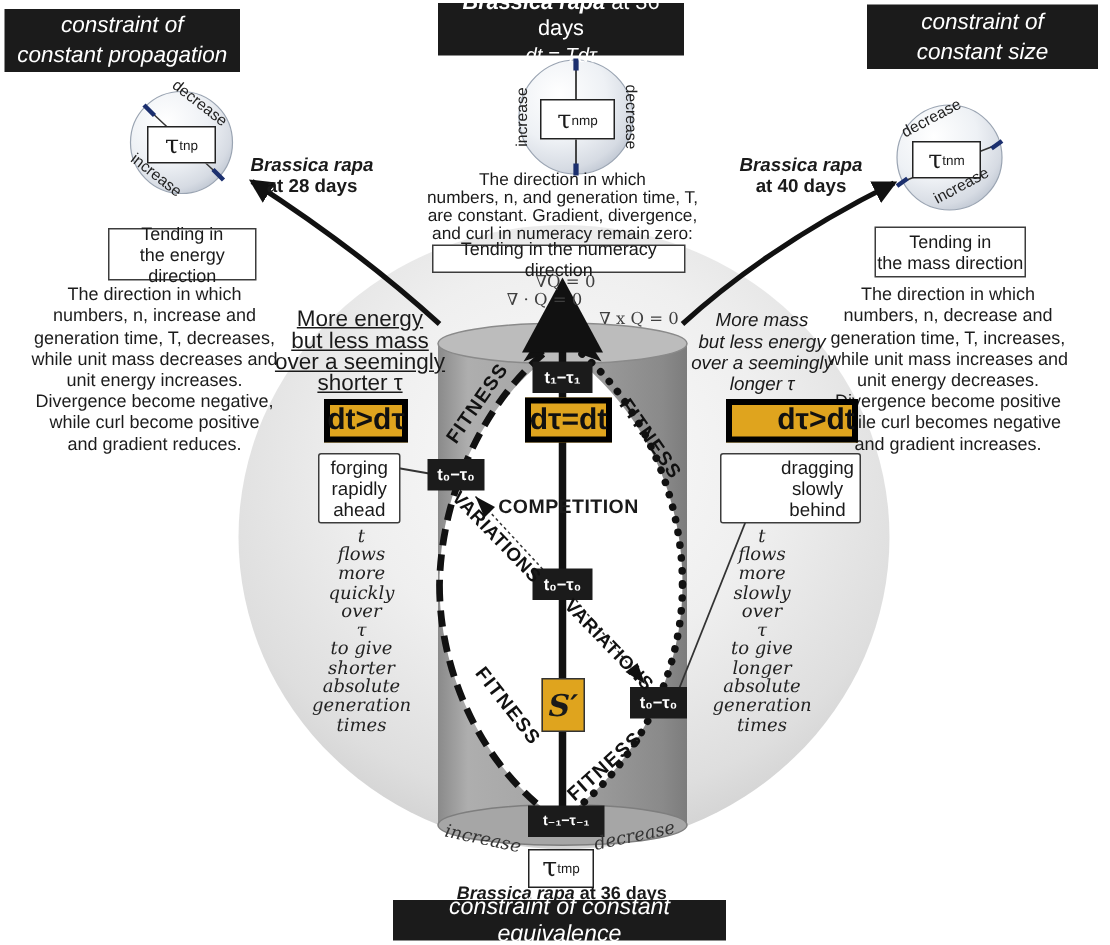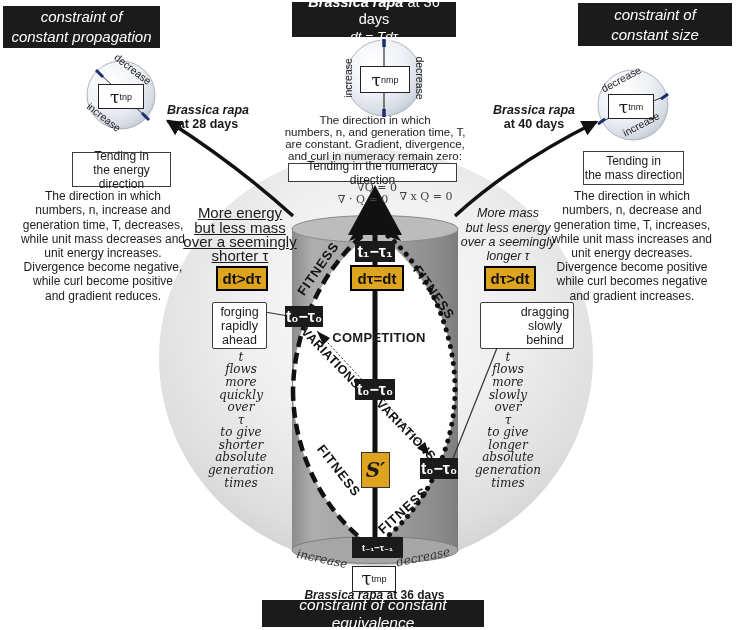--- a/index.html
+++ b/index.html
@@ -2,22 +2,22 @@
 <html><head>
 <meta charset="utf-8">
 <style>
   html,body{margin:0;padding:0;background:#fff;}
   #fig{position:relative;width:740px;height:630px;background:#fff;overflow:hidden;
        font-family:"Liberation Sans","DejaVu Sans",sans-serif;color:#1a1a1a;}
   .abs{position:absolute;}
   .ctr{display:flex;align-items:center;justify-content:center;text-align:center;}
   .pre{white-space:pre-line;}
   .banner{background:#1b1b1b;color:#fff;font-style:italic;}
-  .tbox{background:#1b1b1b;color:#fff;font-weight:bold;font-size:16px;line-height:10px;}
-  .gold{background:#DFA41E;border:2px solid #000000;font-weight:bold;font-size:15px;color:#111;}
+  .tbox{background:#1b1b1b;color:#fff;font-weight:bold;font-size:11px;line-height:10px;}
+  .gold{background:#DFA41E;border:4px solid #000000;font-weight:bold;font-size:20px;color:#111;}
   .wbox{background:#fff;border:1.5px solid #3c3c3c;border-radius:2px;}
   .hbox{background:#fff;border:1.7px solid #3c3c3c;}
   .taubox{background:#fff;border:1.5px solid #222;font-family:"DejaVu Serif",serif;}
   .taubox .tg{font-size:17px;line-height:14px;}
   .taubox sub{font-size:9px;font-family:"Liberation Sans",sans-serif;text-align:center;}
   .sphlab{font-size:10.5px;color:#222;}
   .fit{font-weight:bold;font-size:13px;letter-spacing:1px;color:#111;}
   .varl{font-weight:bold;font-size:12.5px;letter-spacing:.4px;color:#111;}
   .serifit{font-family:"DejaVu Serif",serif;font-style:italic;color:#222;}
   .eq{font-family:"DejaVu Serif",serif;font-size:11px;color:#3f3f3f;}
@@ -138,21 +138,21 @@
     <div>at 40 days</div>
   </div>
 
   <div class="abs ctr pre" style="left:278px;top:115px;width:194px;height:48px;font-size:11.5px;line-height:11.8px;">The direction in which
 numbers, n, and generation time, T,
 are constant. Gradient, divergence,
 and curl in numeracy remain zero:</div>
   <div class="abs ctr hbox" style="left:288px;top:163px;width:167px;height:17px;font-size:12px;">Tending in the numeracy direction</div>
   <div class="abs ctr eq" style="left:349px;top:181px;width:56px;height:12px;">∇Q = 0</div>
   <div class="abs ctr eq" style="left:331px;top:193px;width:64px;height:12px;">∇ · Q = 0</div>
-  <div class="abs ctr eq" style="left:396px;top:190px;width:60px;height:12px;">∇ x Q = 0</div>
+  <div class="abs ctr eq" style="left:396px;top:206px;width:60px;height:12px;">∇ x Q = 0</div>
 
   <div class="abs ctr hbox pre" style="left:72px;top:152px;width:97px;height:33px;font-size:12px;line-height:14px;">Tending in
 the energy direction</div>
   <div class="abs ctr pre bodytxt" style="left:8px;top:188px;width:190px;height:116px;">The direction in which
 numbers, n, increase and
 generation time, T, decreases,
 while unit mass decreases and
 unit energy increases.
 Divergence become negative,
 while curl become positive
@@ -186,21 +186,21 @@
 to give
 shorter
 absolute
 generation
 times</div>
 
   <div class="abs ctr pre" style="left:450px;top:206px;width:116px;height:58px;font-size:12.5px;line-height:14.4px;font-style:italic;">More mass
 but less energy
 over a seemingly
 longer τ</div>
-  <div class="abs ctr gold" style="left:484px;top:266px;width:48px;height:21px;">dτ&gt;dt</div>
+  <div class="abs ctr gold" style="left:484px;top:266px;width:48px;height:21px;padding-left:32px;">dτ&gt;dt</div>
   <div class="abs ctr wbox pre" style="left:480px;top:302px;width:56px;height:45px;font-size:12.5px;line-height:14px;padding-left:36px;">dragging
 slowly
 behind</div>
   <div class="abs ctr pre serifit" style="left:468px;top:350px;width:80px;height:140px;font-size:12px;line-height:12.6px;">t
 flows
 more
 slowly
 over
 τ
 to give

